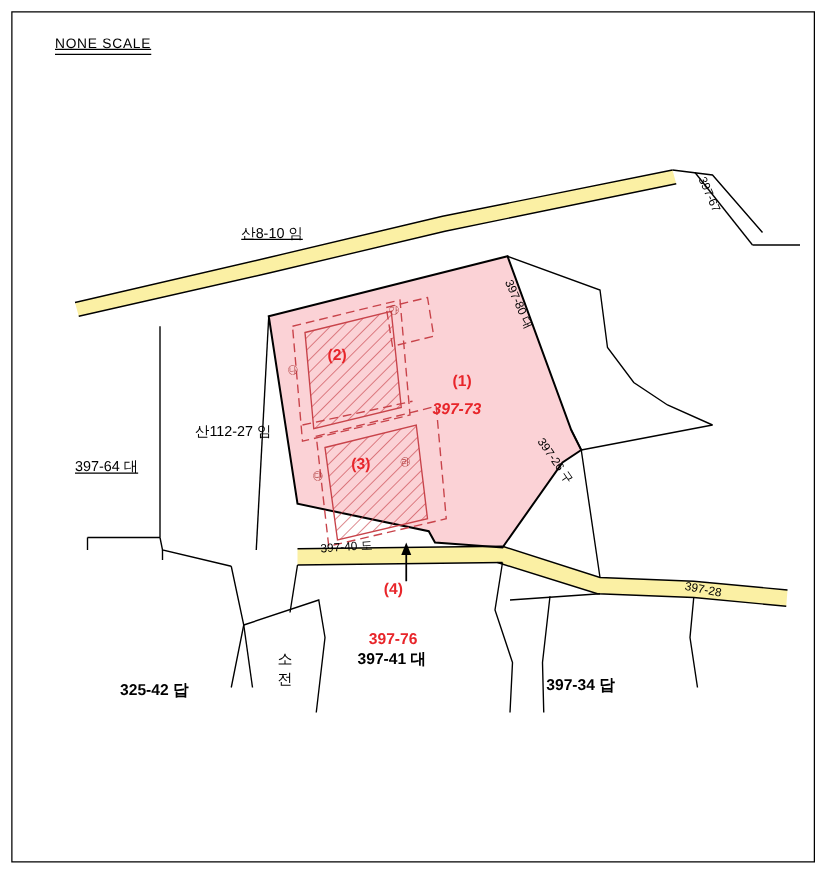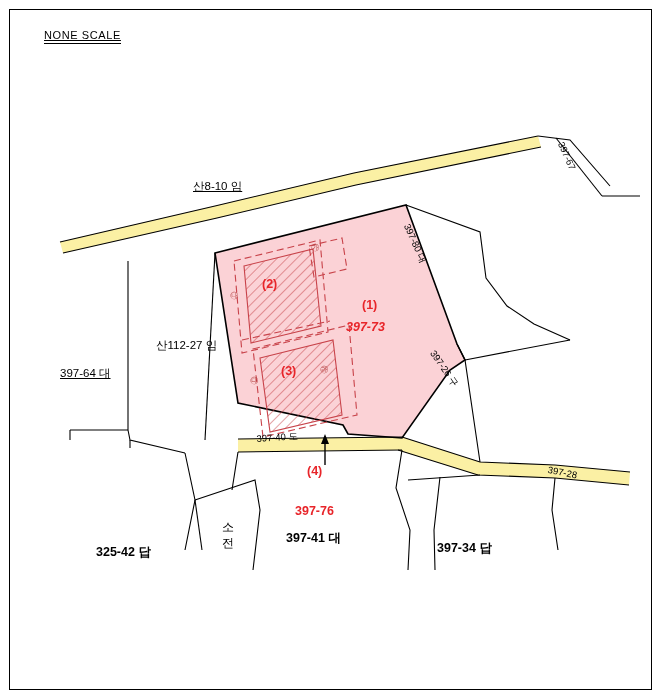--- a/index.html
+++ b/index.html
@@ -159,21 +159,21 @@
 
     <g>
       <line x1="315" y1="455" x2="315" y2="428" stroke="#000000" stroke-width="1.4"></line>
       <polygon points="315,424 311,434 319,434" fill="#000000"></polygon>
     </g>
   </svg>
 
   <div class="map-label mid" style="left:193px; top:179px;text-decoration:underline;">산8-10 임</div>
   <div class="map-label mid" style="left:156px; top:338px;">산112-27 임</div>
   <div class="map-label mid" style="left:60px; top:366px;text-decoration:underline;">397-64 대</div>
-  <div class="map-label big" style="left:286px; top:519px;margin-top:11px;">397-41 대</div>
+  <div class="map-label big" style="left:286px; top:519px;">397-41 대</div>
   <div class="map-label big" style="left:437px; top:540px;">397-34 답</div>
   <div class="map-label big" style="left:96px; top:544px;">325-42 답</div>
 
   <div class="map-label roadnum" style="left:412px; top:222px; transform: rotate(66deg); transform-origin: left top;">397-80 대</div>
   <div class="map-label roadnum" style="left:566px; top:140px; transform: rotate(66deg); transform-origin: left top;">397-67</div>
   <div class="map-label roadnum" style="left:437px; top:348px; transform: rotate(55deg); transform-origin: left top;">397-26 구</div>
   <div class="map-label roadnum" style="left:549px; top:464px; transform: rotate(11deg); transform-origin: left top;">397-28</div>
   <div class="map-label roadnum" style="left:256px; top:433px; transform: rotate(-4deg); transform-origin: left top;">397-40 도</div>
   <div class="map-label" style="left:219px; top:514px; writing-mode: vertical-rl; font-size:12px;">소 전</div>
 

